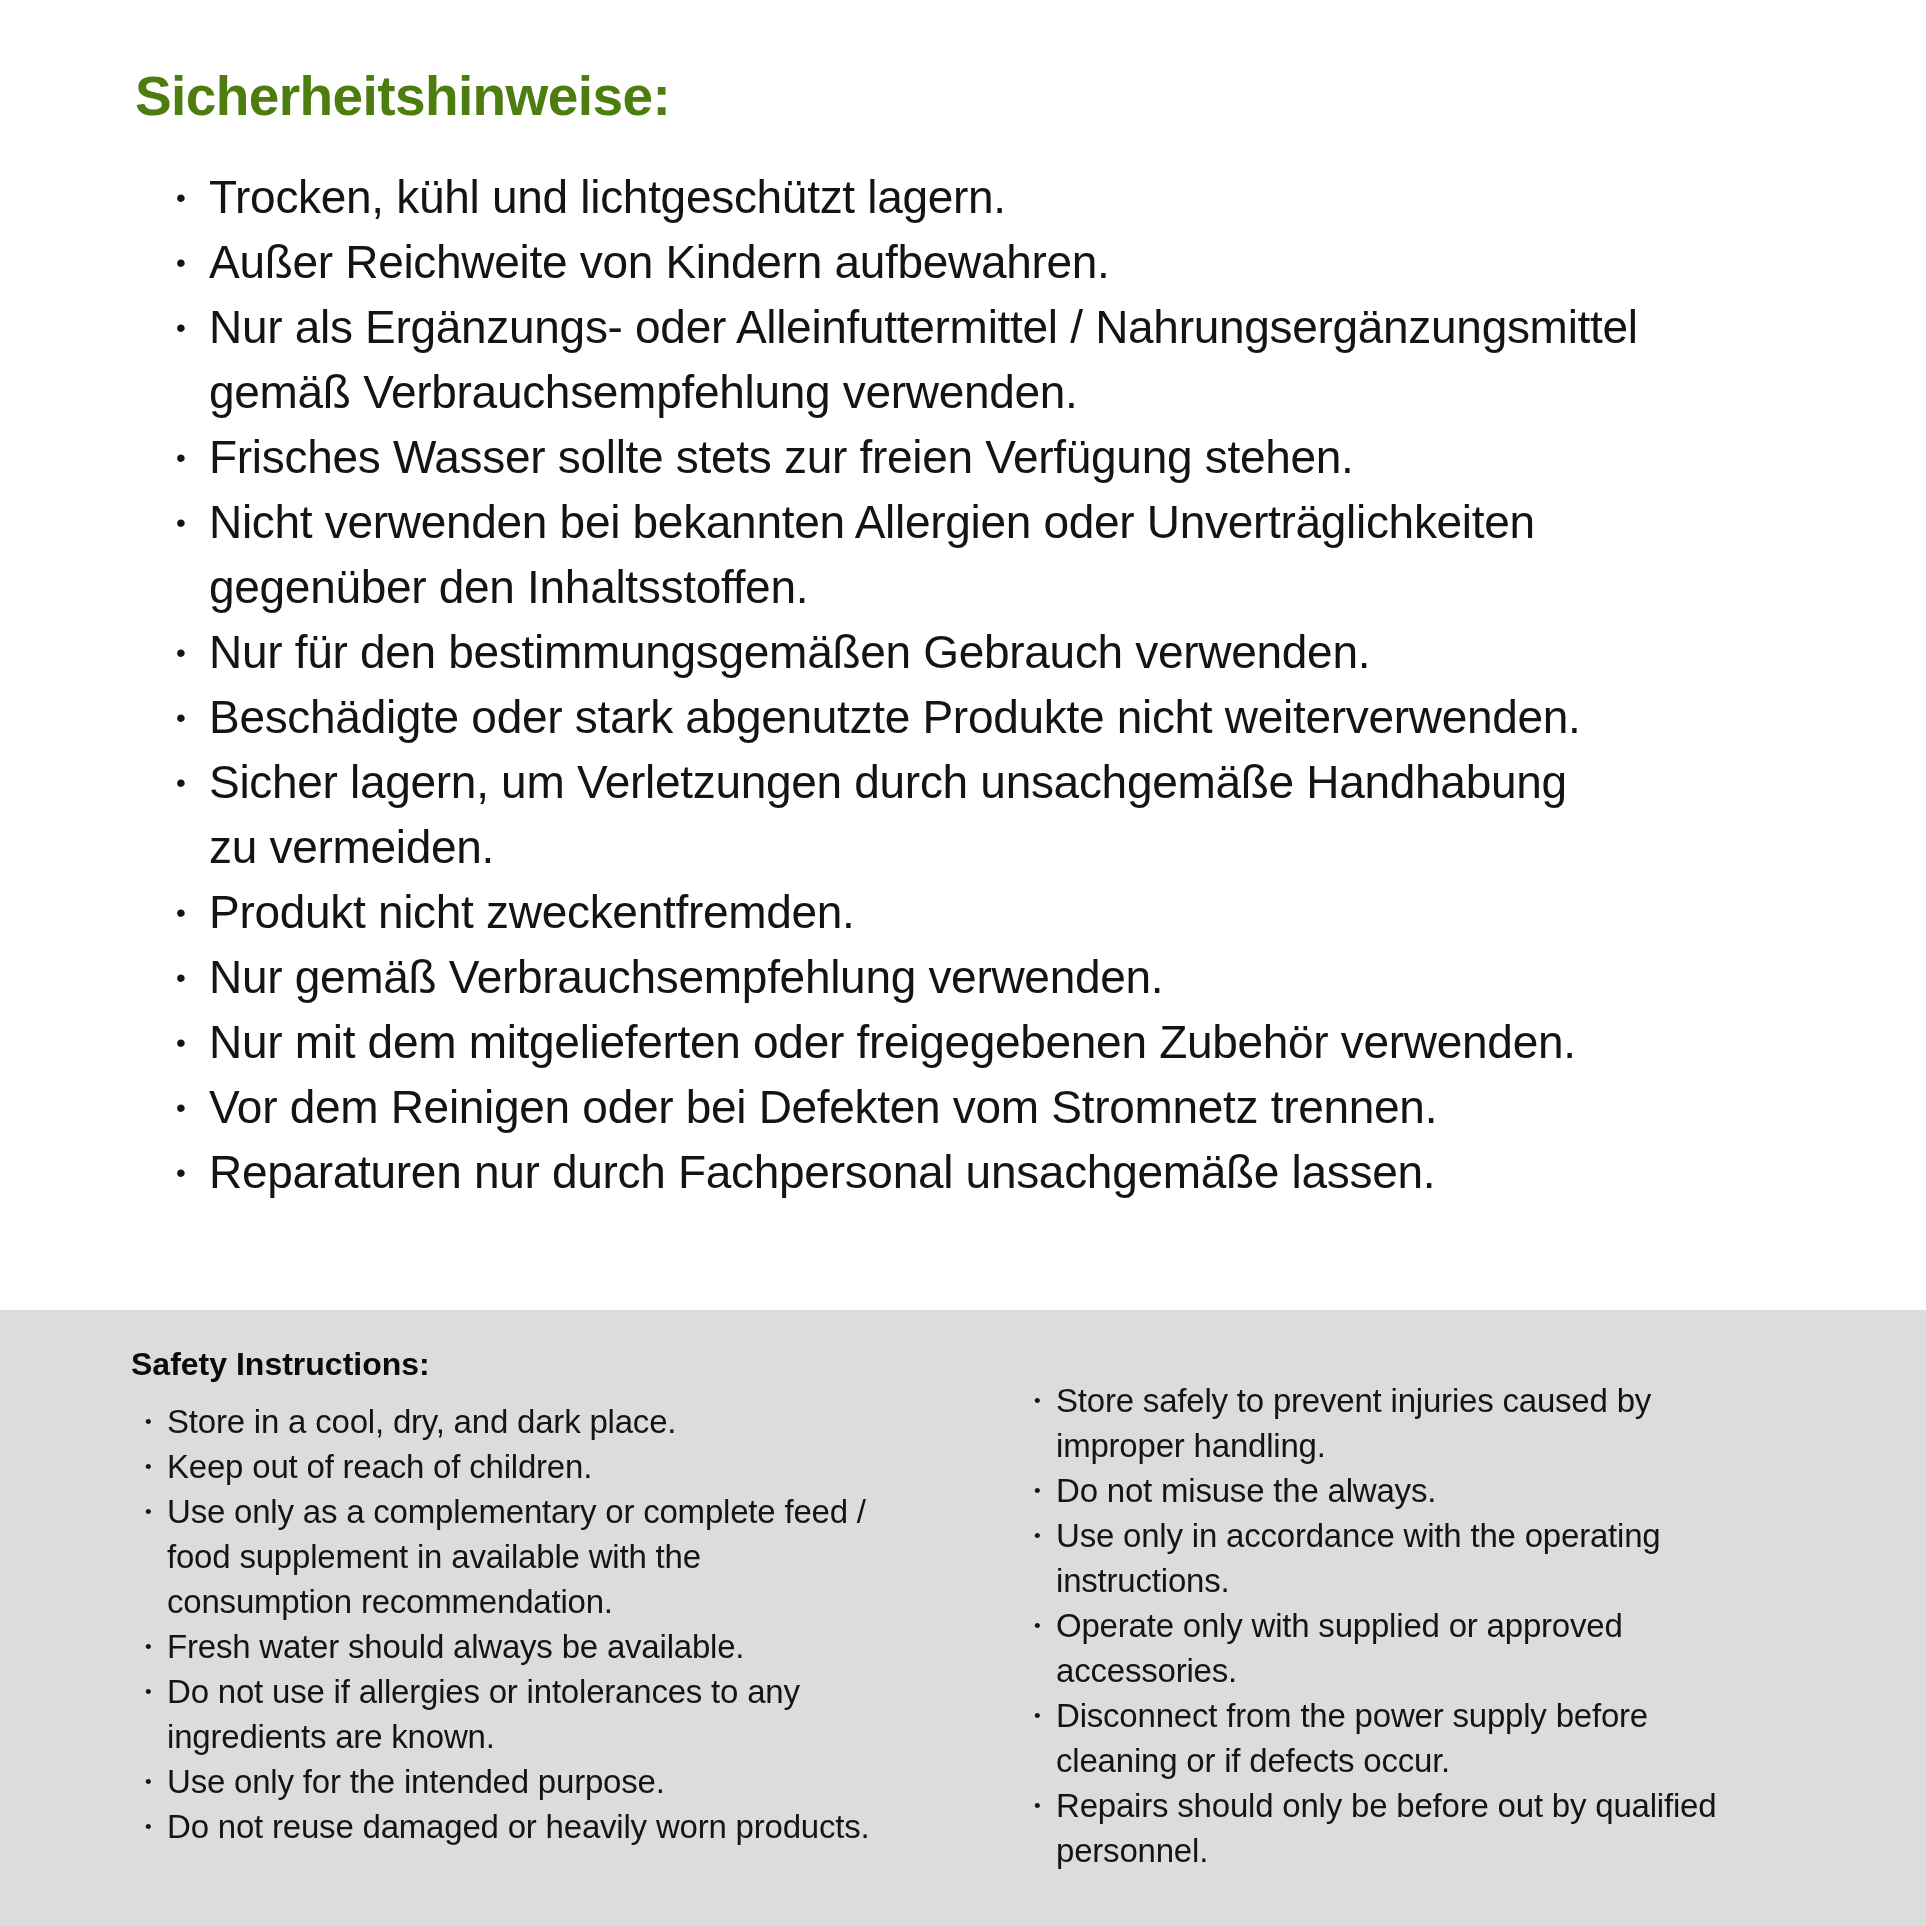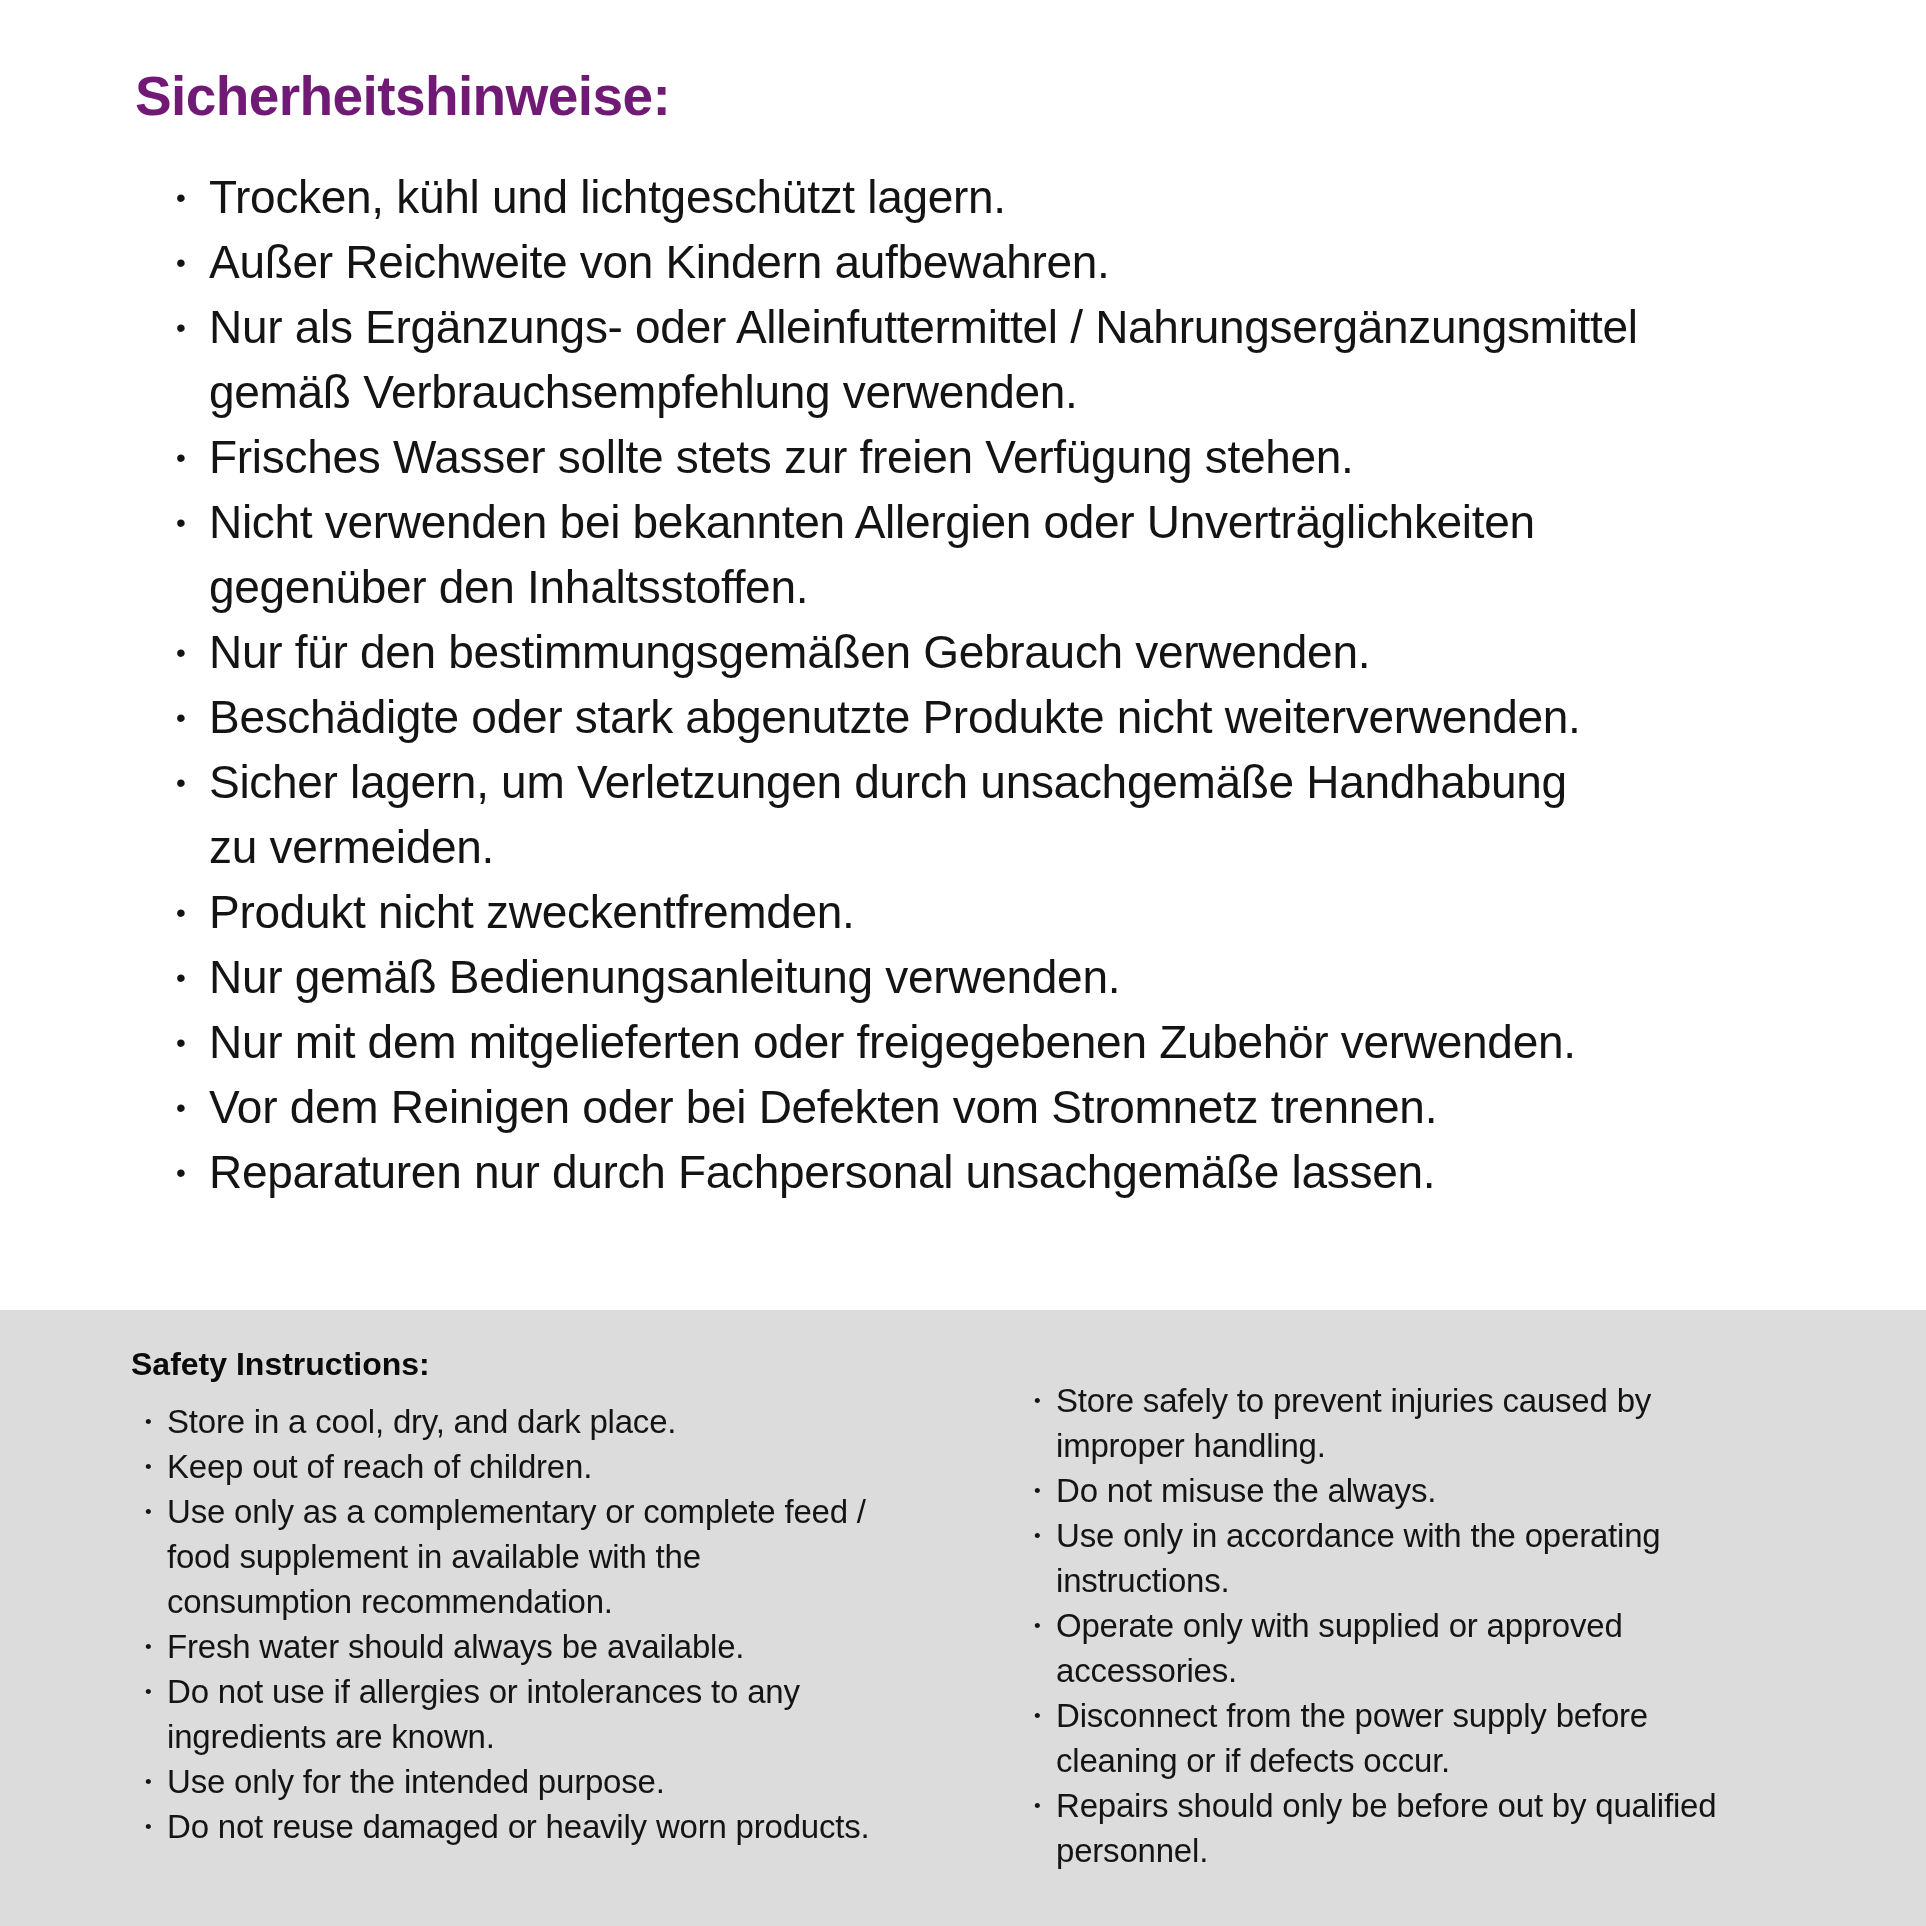--- a/index.html
+++ b/index.html
@@ -16,21 +16,21 @@
   .section-de {
     box-sizing: border-box;
     height: 1310px;
     padding: 64px 58px 0 135px;
   }
   .title-de {
     margin: 0;
     font-size: 55px;
     font-weight: 700;
     letter-spacing: -0.6px;
-    color: #701a75;
+    color: #4d7c0f;
     line-height: 1.18;
   }
   ul.safety-list {
     list-style: none;
     margin: 0;
     padding: 0;
   }
   .section-de ul.safety-list { margin-top: 36px; margin-left: 41px; }
   ul.safety-list li {
     display: grid;
@@ -116,21 +116,21 @@
         <span class="bullet">•</span>
         <span class="item-text">Sicher lagern, um Verletzungen durch unsachgemäße Handhabung
 zu vermeiden.</span>
       </li>
       <li>
         <span class="bullet">•</span>
         <span class="item-text">Produkt nicht zweckentfremden.</span>
       </li>
       <li>
         <span class="bullet">•</span>
-        <span class="item-text">Nur gemäß Bedienungsanleitung verwenden.</span>
+        <span class="item-text">Nur gemäß Verbrauchsempfehlung verwenden.</span>
       </li>
       <li>
         <span class="bullet">•</span>
         <span class="item-text">Nur mit dem mitgelieferten oder freigegebenen Zubehör verwenden.</span>
       </li>
       <li>
         <span class="bullet">•</span>
         <span class="item-text">Vor dem Reinigen oder bei Defekten vom Stromnetz trennen.</span>
       </li>
       <li>

